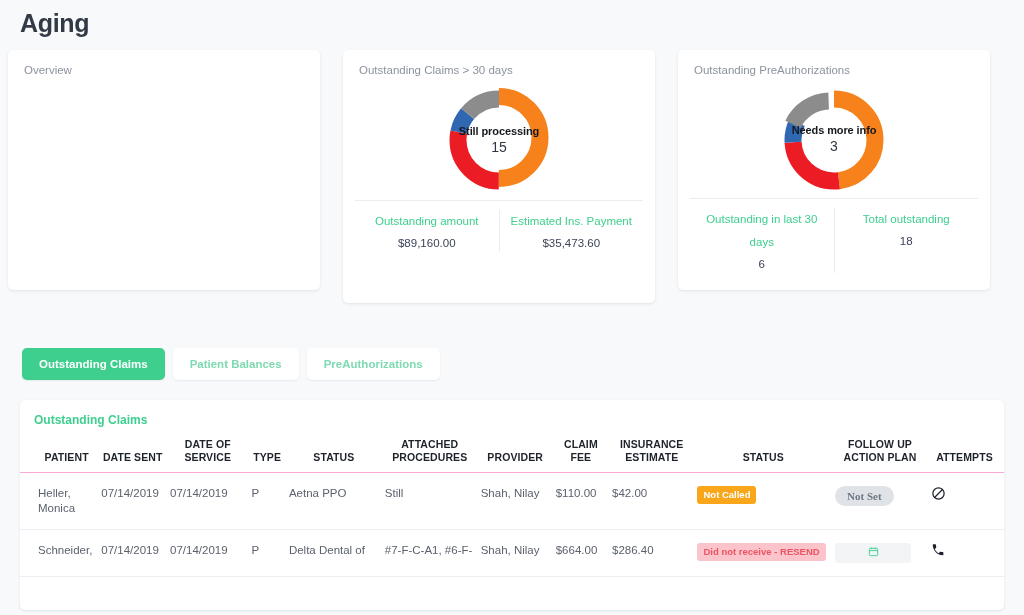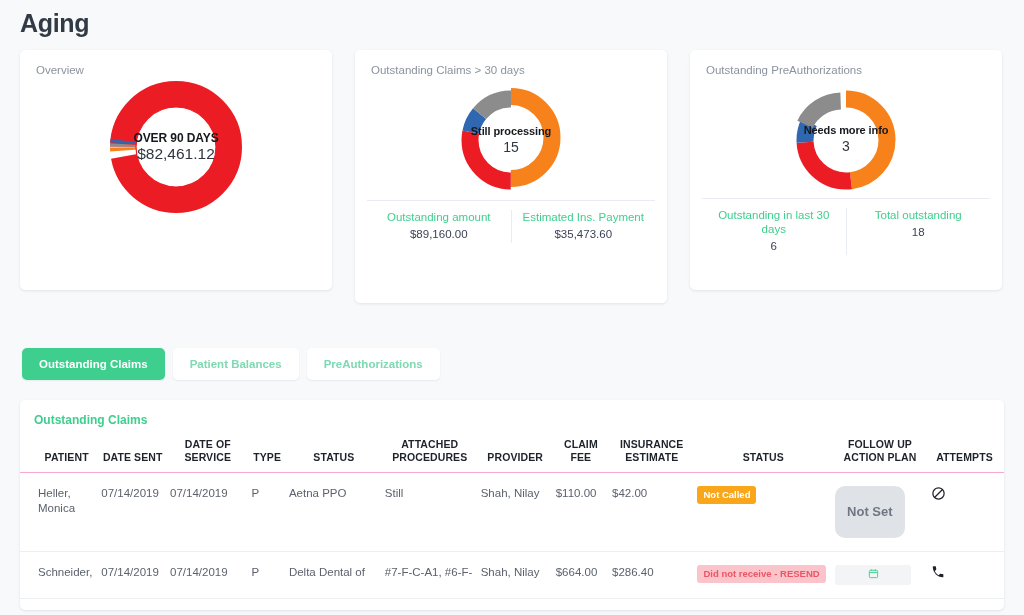--- a/index.html
+++ b/index.html
@@ -15,21 +15,21 @@
   
   .page-title {
     font-size: 25px; font-weight: bold; color: #323a45;
     letter-spacing: -0.3px;
     padding: 9px 0 0 20px;
   }
 
   
   .cards-row {
     display: flex; gap: 23px;
-    padding: 12px 20px 0 20px;
+    padding: 12px 20px 0 8px;
   }
   .card {
     background: #fff;
     border-radius: 5px;
     box-shadow: 0 1px 3px rgba(30,40,60,0.10);
     position: relative;
   }
   .card-a { width: 312px; height: 240px; }
   .card-b { width: 312px; height: 253px; }
   .card-c { width: 312px; height: 240px; }
@@ -63,21 +63,21 @@
   
   .stats {
     display: flex;
     border-top: 1px solid #e9edf1;
     margin: 0 12px;
     padding-top: 9px;
   }
   .stat { flex: 1; text-align: center; padding: 0 4px; }
   .stat + .stat { border-left: 1px solid #e9edf1; }
   .stat .k {
-    color: #3ecf8e; font-size: 11.5px; line-height: 14px;
+    color: #3ecf8e; font-size: 11.5px; line-height: 23px;
   }
   .stat .v {
     color: #3c4257; font-size: 11.5px; line-height: 17px; margin-top: 2px;
   }
 
   
   .tabs { display: flex; gap: 8px; padding: 45px 0 0 22px; }
   .tab {
     background: #fff; border-radius: 5px;
     font-size: 11.5px; font-weight: bold;
@@ -157,60 +157,42 @@
 
   .badge {
     display: inline-block; border-radius: 3px;
     font-size: 9.5px; font-weight: bold;
     padding: 3px 6px; line-height: 12px; white-space: nowrap;
   }
   .badge-notcalled { background: #f9a61a; color: #fff; }
   .badge-resend    { background: #fbc4cb; color: #eb5463; }
   .pill-notset {
     display: inline-block; background: #dfe3e8; color: #6f7782;
-    border-radius: 10px; font-size: 13px; font-weight: bold;
-    padding: 20px 12px; line-height: 12px;
+    border-radius: 10px; font-size: 11px; font-weight: bold;
+    padding: 4px 12px; line-height: 12px; font-family: Liberation Serif, serif;
   }
   .plan-btn {
     display: inline-block; background: #f2f4f6;
     border-radius: 3px; width: 76px; height: 20px;
     text-align: center; line-height: 20px; color: #3ecf8e;
     font-size: 11px;
   }
   .icon-cell { color: #1e222a; font-size: 14px; }
 </style>
 </head>
 <body>
 
 <div class="page">
 
   <div class="page-title">Aging</div>
 
   <div class="cards-row">
 
     <div class="card card-a">
       <div class="card-title">Overview</div>
-      <div class="donut-wrap w1">
-        <div class="donut">
-          <svg width="136" height="136" viewBox="0 0 136 136">
-
-            <circle cx="68" cy="68" r="52" fill="none" stroke="#ec1c24" stroke-width="28" stroke-dasharray="317.0 9.7" stroke-dashoffset="81.7" transform="rotate(-90 68 68)"></circle>
-
-            <circle cx="68" cy="68" r="52" fill="none" stroke="#f7821b" stroke-width="28" stroke-dasharray="3.2 323.5" stroke-dashoffset="-241.0" transform="rotate(-90 68 68)"></circle>
-            <circle cx="68" cy="68" r="52" fill="none" stroke="#8c8c8c" stroke-width="28" stroke-dasharray="2.6 324.1" stroke-dashoffset="-245.0" transform="rotate(-90 68 68)"></circle>
-            <circle cx="68" cy="68" r="52" fill="none" stroke="#2f67b1" stroke-width="28" stroke-dasharray="2.6 324.1" stroke-dashoffset="-248.4" transform="rotate(-90 68 68)"></circle>
-
-            <circle cx="68" cy="68" r="40" fill="#ffffff" stroke="#ec1c24" stroke-width="1.2"></circle>
-          </svg>
-          <div class="donut-center big">
-            <div class="lbl">OVER 90 DAYS</div>
-            <div class="val">$82,461.12</div>
-          </div>
-        </div>
-      </div>
     </div>
 
     <div class="card card-b">
       <div class="card-title">Outstanding Claims &gt; 30 days</div>
       <div class="donut-wrap w2">
         <div class="donut">
           <svg width="126" height="120" viewBox="0 0 126 120">
             <g transform="translate(63,60)">
 
               <circle cx="2.5" cy="0" r="41" fill="none" stroke="#f7821b" stroke-width="17" stroke-dasharray="128.8 128.8" stroke-dashoffset="0" transform="rotate(-90)"></circle>

